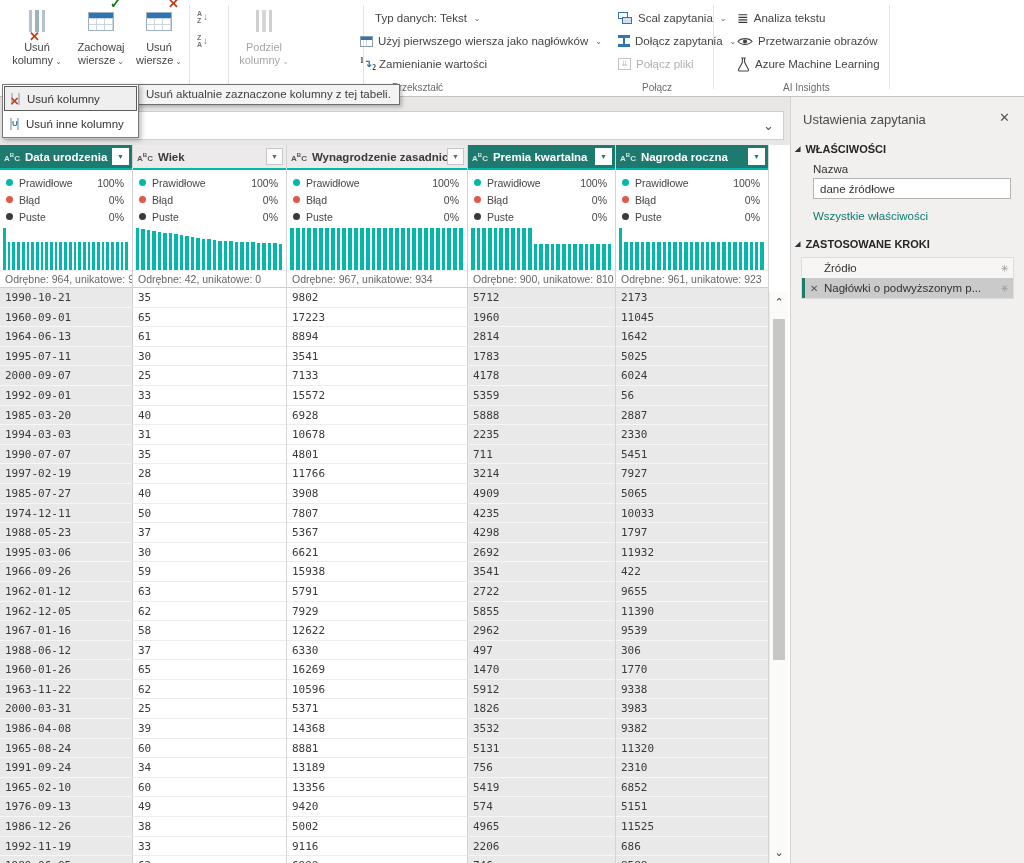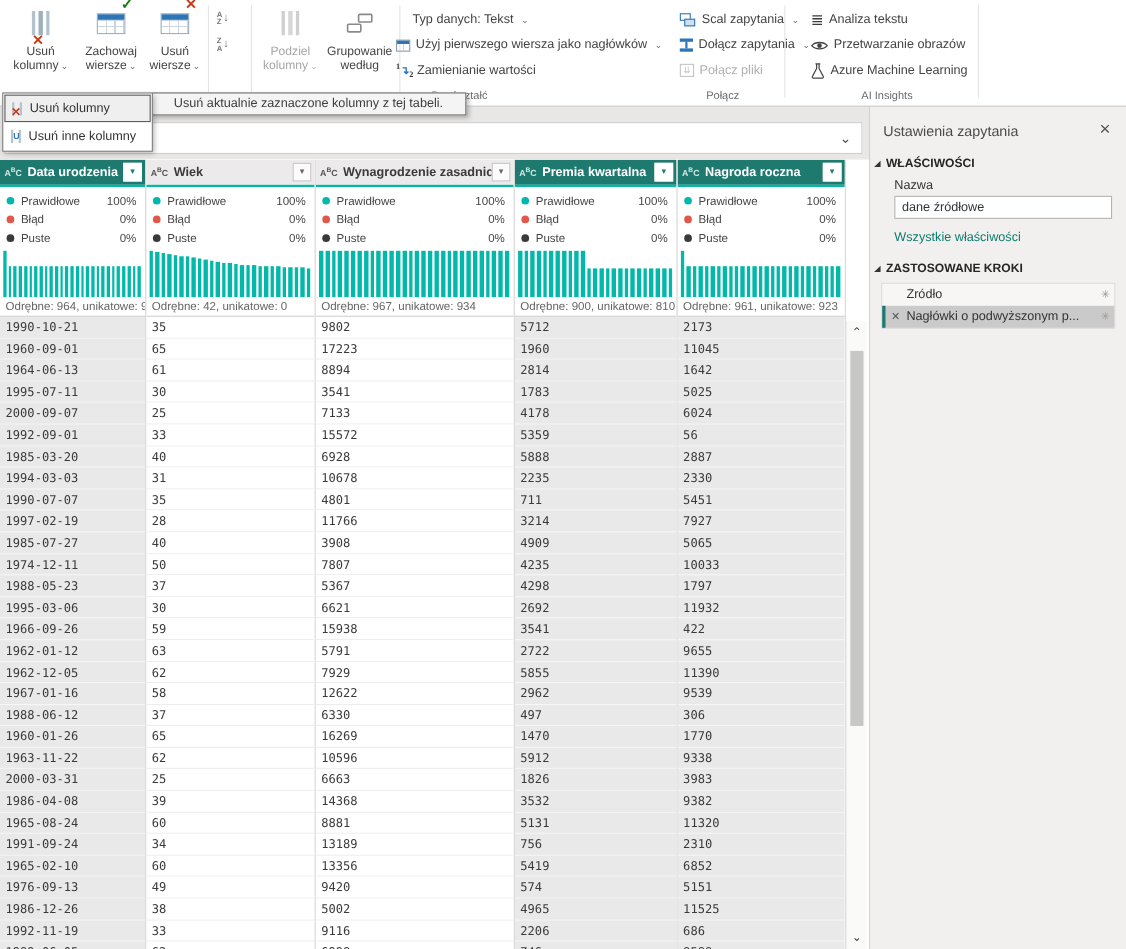--- a/index.html
+++ b/index.html
@@ -61,21 +61,21 @@
   .ctxitem { height:25px; display:flex; align-items:center; gap:7px; padding:0 6px;
     font-size:11.5px; color:#333; cursor:default; }
   .ctxitem.hl { border:1px solid #5c5c5c; background:#efefef; }
   .colico-s { width:9px; height:12px; border-left:2px solid #b3c2ce; border-right:2px solid #b3c2ce;
     position:relative; flex:none; }
   .colico-s .u { position:absolute; left:0; right:0; top:1px; text-align:center; font-size:8px;
     color:var(--ribbon-blue,#2e75b6); font-weight:bold; line-height:10px; }
   .ctx-redx { position:absolute; left:-3px; top:2px; color:var(--red-x,#c43e1c); font-weight:bold; font-size:11px; }
   .tooltip { position:absolute; left:137px; top:84px; height:21px; line-height:19px;
     background:#f4f4f4; border:1px solid #6e6e6e; box-shadow:2px 2px 4px rgba(0,0,0,.25);
-    padding:0 20px; font-size:11.5px; color:#3d3d3d; white-space:nowrap; z-index:55; }
+    padding:0 8px; font-size:11.5px; color:#3d3d3d; white-space:nowrap; z-index:55; }
 
   
   .fstrip { position:absolute; top:97px; left:0; width:790px; height:48px; background:#e8e7e6; }
   .fbar { position:absolute; top:111px; left:4px; width:780px; height:29px; background:#fff;
     border:1px solid #cfcfcf; display:flex; align-items:center; justify-content:flex-end;
     padding-right:9px; z-index:20; }
   .fbar .chevbig { font-size:13px; color:#555; line-height:10px; }
 
   
   .pq-table { position:absolute; top:145px; left:0; width:769px; bottom:0; display:flex;
@@ -208,30 +208,20 @@
   <div class="bigbtn disabled" style="left:236px; width:56px;">
     <span class="ic">
       <span class="colico gray">
           <span class="bar"></span>
         </span>
     </span>
     <span>Podziel</span>
     <span><span>kolumny</span><span class="chev">⌄</span></span>
   </div>
 
-  <div class="bigbtn" style="left:294px; width:66px;">
-    <span class="ic grpico">
-      <svg width="26" height="20" viewBox="0 0 26 20">
-        <rect x="12" y="2" width="12" height="7" fill="none" stroke="#8a8a8a" stroke-width="1.5" rx="1"></rect>
-        <rect x="2" y="11" width="12" height="7" fill="none" stroke="#8a8a8a" stroke-width="1.5" rx="1"></rect>
-      </svg>
-    </span>
-    <span>Grupowanie</span>
-    <span>według</span>
-  </div>
 
   <div class="rsep" style="left:363px;"></div>
 
   <div class="rowitem" style="left:375px; top:8px;">
     <span>Typ danych: Tekst</span>
       <span class="chev">⌄</span>
   </div>
   <div class="rowitem" style="left:360px; top:31px;">
     <span class="hdrico">
         <span class="hd"></span>
@@ -561,21 +551,21 @@
         <div class="cell">7807</div>
         <div class="cell">5367</div>
         <div class="cell">6621</div>
         <div class="cell">15938</div>
         <div class="cell">5791</div>
         <div class="cell">7929</div>
         <div class="cell">12622</div>
         <div class="cell">6330</div>
         <div class="cell">16269</div>
         <div class="cell">10596</div>
-        <div class="cell">6663</div>
+        <div class="cell">5371</div>
         <div class="cell">14368</div>
         <div class="cell">8881</div>
         <div class="cell">13189</div>
         <div class="cell">13356</div>
         <div class="cell">9420</div>
         <div class="cell">5002</div>
         <div class="cell">9116</div>
         <div class="cell">6998</div>
       </div>
     </div>

